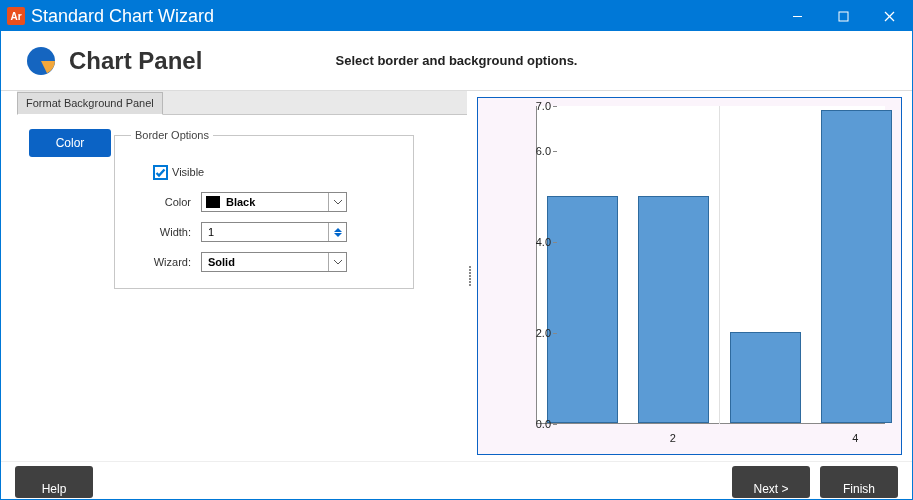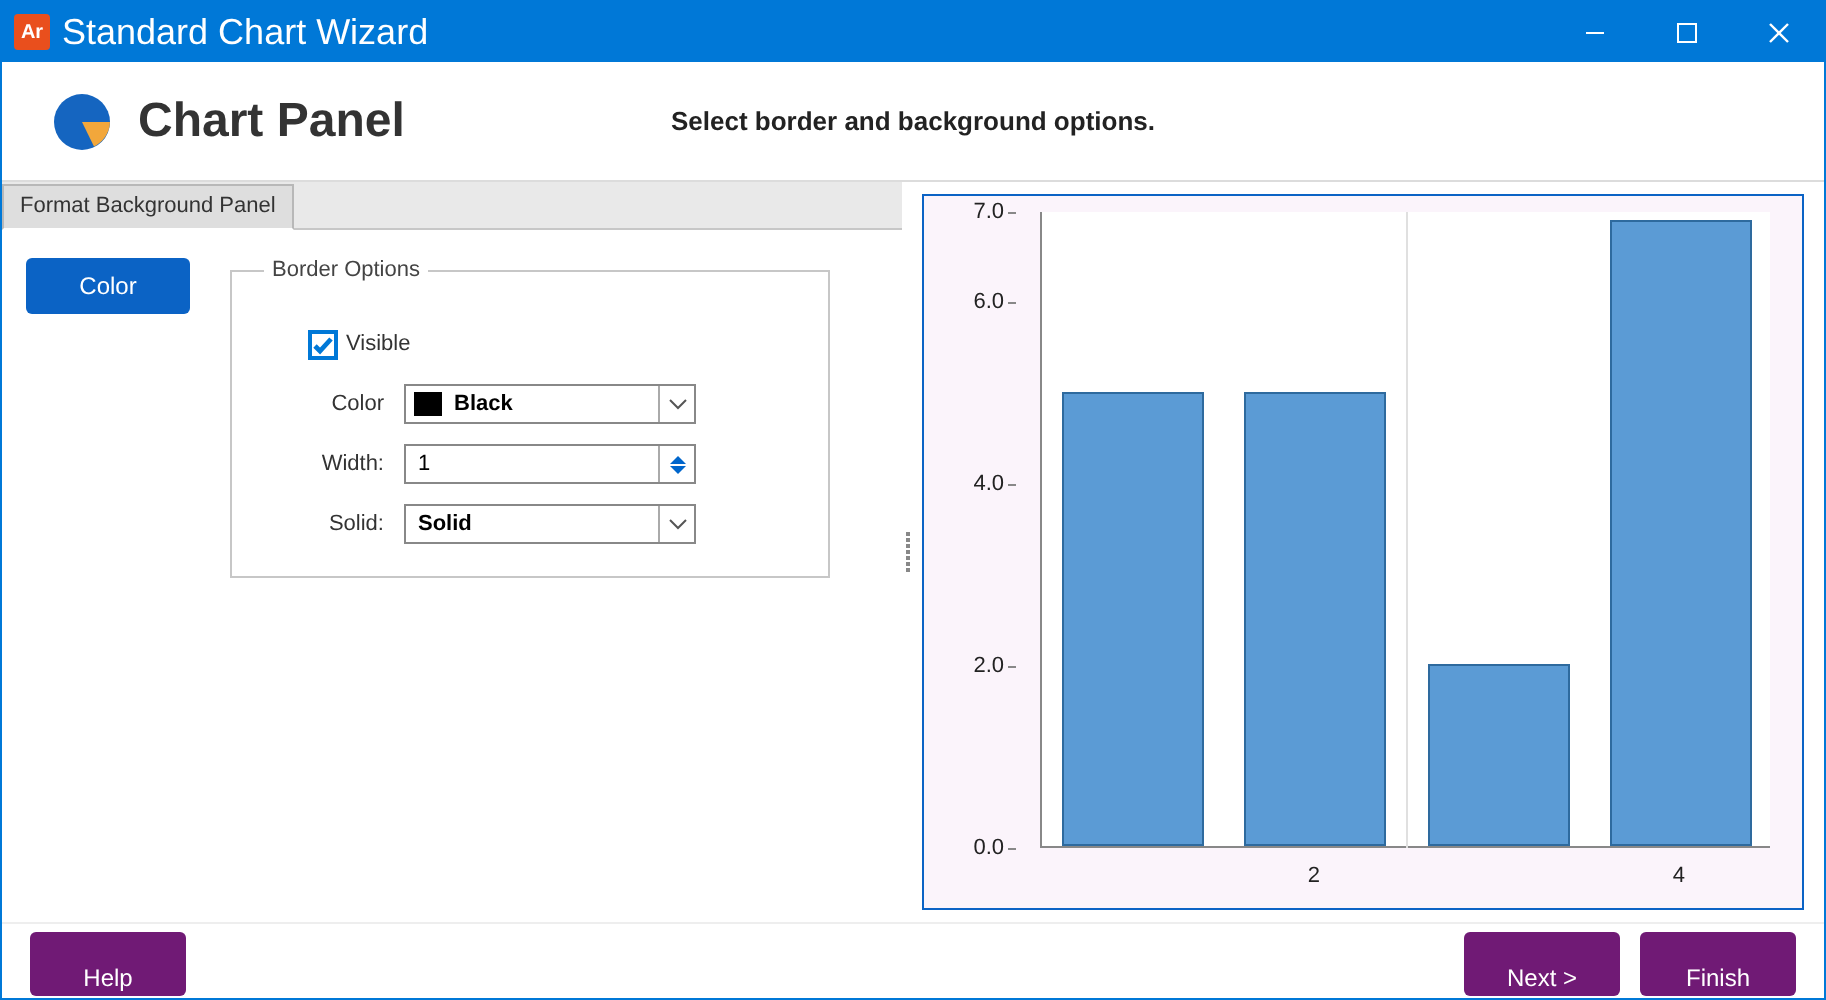--- a/index.html
+++ b/index.html
@@ -70,20 +70,21 @@
   
   .body {
     display: flex;
     height: calc(500px - 30px - 60px - 40px);
   }
   .leftpanel {
     width: 450px;
     display: flex;
     flex-direction: column;
     position: relative;
+    margin-left: 16px;
   }
   .tabbar {
     height: 24px;
     background: #e9e9e9;
     border-bottom: 1px solid #c7c7c7;
     display: flex;
     align-items: stretch;
     font-size: 11px;
   }
   .tabbar .tab {
@@ -92,21 +93,21 @@
     border: 1px solid #b8b8b8;
     border-bottom: 1px solid #fff;
     position: relative;
     top: 1px;
     color: #333;
   }
   .leftcontent {
     flex: 1;
     padding: 14px 12px;
     display: flex;
-    gap: 20px;
+    gap: 3px;
   }
   .colorbtn {
     height: 28px;
     width: 82px;
     background: #0b63c5;
     color: #fff;
     border: none;
     border-radius: 3px;
     font-size: 12px;
     cursor: pointer;
@@ -196,21 +197,21 @@
     position: absolute;
     left: 58px; right: 16px;
     top: 8px; bottom: 30px;
     background: #fff;
     border-left: 1px solid #888;
     border-bottom: 1px solid #888;
   }
   .grid-v { position: absolute; top: 0; bottom: 0; width: 0; border-left: 1px solid #e0e0e0; }
   .ytick {
     position: absolute;
-    left: 14px;
+    left: 47px;
     width: 26px;
     text-align: right;
     font-size: 11px;
     transform: translateY(-50%);
     color: #222;
   }
   .xtick {
     position: absolute;
     bottom: 10px;
     transform: translateX(-50%);
@@ -232,21 +233,21 @@
     display: flex;
     align-items: center;
     padding: 0 14px;
     gap: 10px;
     border-top: 1px solid #eee;
   }
   .footer .spacer { flex: 1; }
   .btn {
     height: 24px;
     min-width: 78px;
-    background: #701a75;
+    background: #404040;
     color: #fff;
     border: none;
     border-radius: 3px;
     font-size: 12px;
     padding: 16px 12px;
     cursor: pointer;
   }
 </style>
 </head>
 <body>
@@ -321,21 +322,21 @@
           <div class="spinner">
             <span class="text">1</span>
             <span class="spin">
               <span class="tri up"></span>
               <span class="tri down"></span>
             </span>
           </div>
         </div>
 
         <div class="row">
-          <span class="label">Solid:</span>
+          <span class="label">Wizard:</span>
           <div class="dropdown">
             <span class="text" style="padding-left:6px">Solid</span>
             <span class="chev">
               <svg width="10" height="6" viewBox="0 0 10 6">
                   <polyline points="1,1 5,5 9,1"></polyline>
                 </svg>
             </span>
           </div>
         </div>
       </fieldset>

